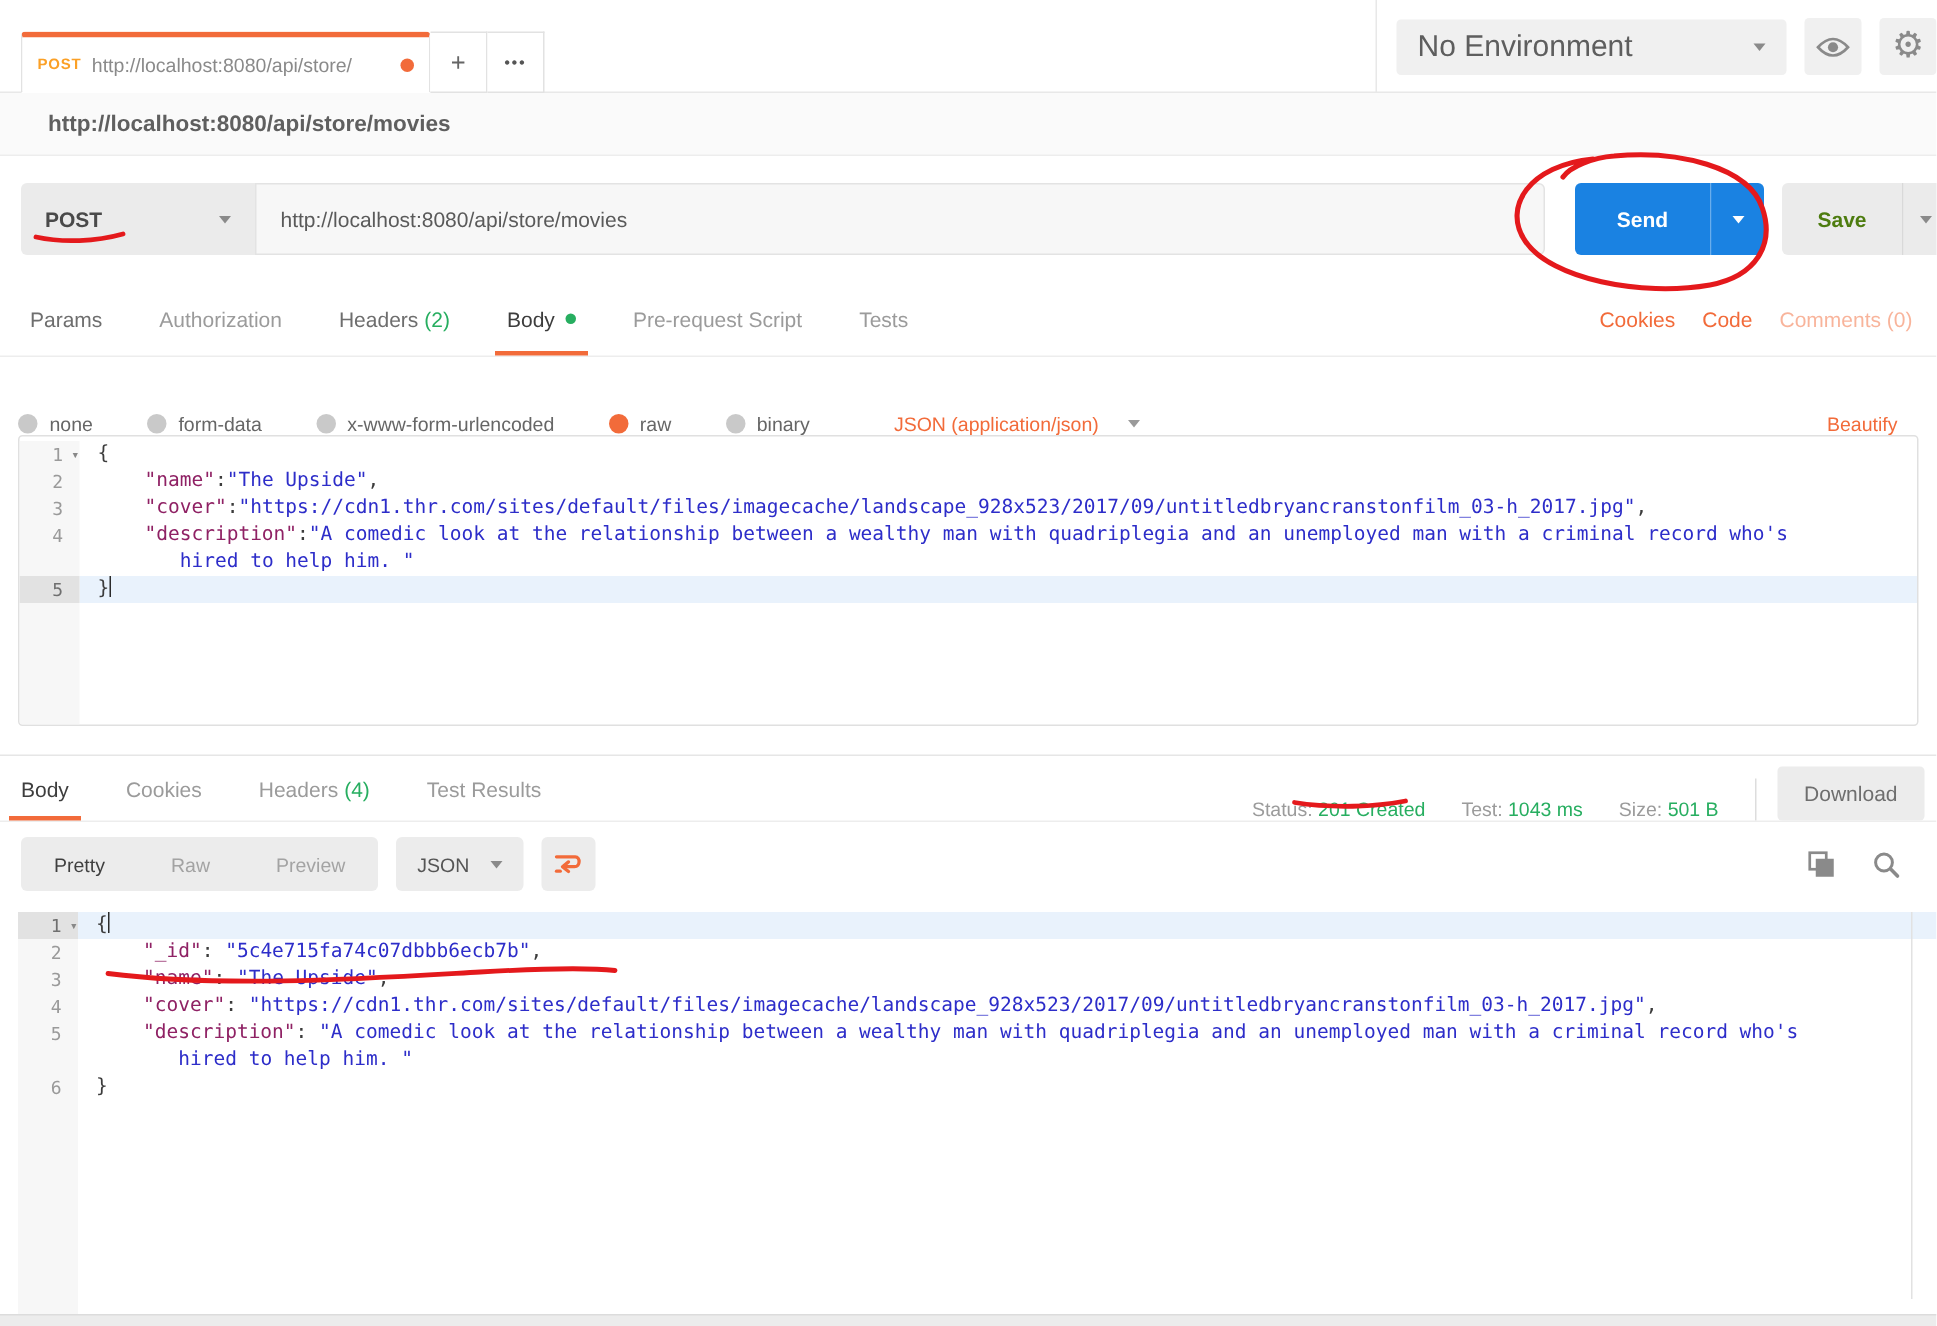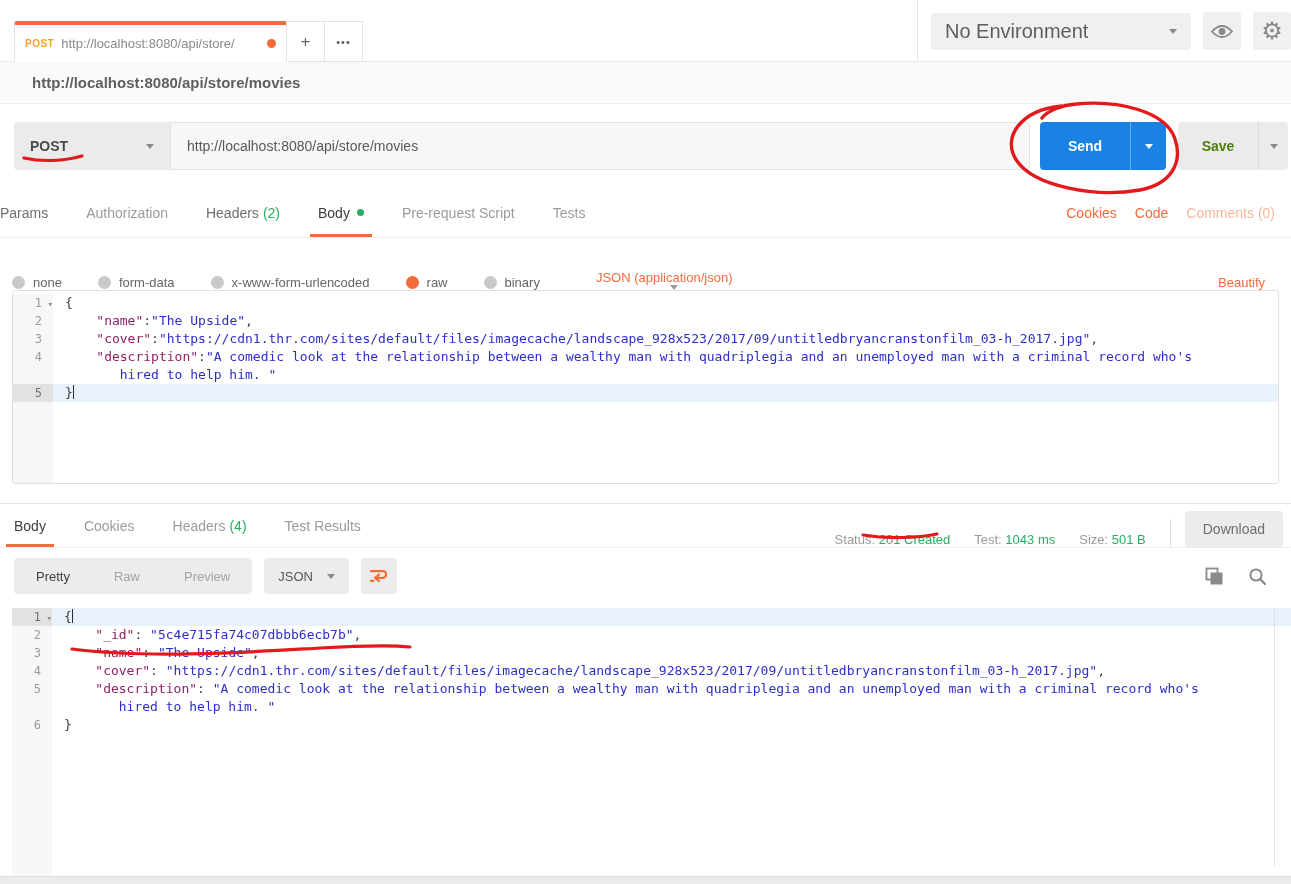--- a/index.html
+++ b/index.html
@@ -46,57 +46,57 @@
   .builder { height:84px; display:flex; align-items:center; padding:0 14px; position:relative; }
   .method-select {
     width:156px; height:48px; background:#ebebeb; border-radius:4px 0 0 4px; display:flex; align-items:center;
     padding:0 16px; cursor:pointer; flex:none;
   }
   .method-select .lbl { font-size:14px; font-weight:bold; color:#4a4a4a; flex:1; }
   .url-input {
     width:860px; height:48px; background:#f7f7f7; border:1px solid #e3e3e3; border-radius:0 4px 4px 0;
     font-size:14px; color:#5a5a5a; padding:0 16px; font-family:"Liberation Sans",sans-serif; outline:none; flex:none;
   }
-  .send-group { display:flex; margin-left:10px; flex:none; }
+  .send-group { display:flex; margin-left:20px; flex:none; }
   .send-main {
     width:90px; height:48px; background:#1a82e2; color:#fff; font-size:14px; font-weight:bold;
     display:flex; align-items:center; justify-content:center; border-radius:4px 0 0 4px; cursor:pointer;
   }
   .send-caret {
     width:36px; height:48px; background:#1a82e2; border-left:1px solid rgba(255,255,255,.35);
     display:flex; align-items:center; justify-content:center; border-radius:0 4px 4px 0; cursor:pointer;
   }
   .send-caret .tri-down { border-top-color:#fff; }
   .save-group { display:flex; margin-left:12px; flex:none; }
   .save-main {
     width:80px; height:48px; background:#ebebeb; color:#4d7c0f; font-size:14px; font-weight:bold;
     display:flex; align-items:center; justify-content:center; border-radius:4px 0 0 4px; cursor:pointer;
   }
   .save-caret {
     width:30px; height:48px; background:#ebebeb; border-left:1px solid #d9d9d9;
     display:flex; align-items:center; justify-content:center; border-radius:0 4px 4px 0; cursor:pointer;
   }
   
-  .req-tabs { height:50px; border-bottom:1px solid #ededed; display:flex; align-items:stretch; }
+  .req-tabs { height:50px; border-bottom:1px solid #ededed; display:flex; align-items:stretch; padding-left:20px; }
   .rtab { display:flex; align-items:center; margin-right:38px; font-size:14px; color:#9b9b9b; cursor:pointer; position:relative; }
   .rtab.dark { color:#6e6e6e; }
   .rtab .cnt { color:#27ae60; margin-left:4px; }
   .rtab.active { color:#3d3d3d; }
   .rtab.active::after { content:""; position:absolute; left:-8px; right:-8px; bottom:0; height:3px; background:#f26b3a; }
   .rtab .gdot { width:7px; height:7px; border-radius:50%; background:#27ae60; margin-left:7px; }
   .req-links { margin-left:auto; display:flex; align-items:center; gap:18px; padding-right:16px; }
   .olink { color:#f26b3a; font-size:14px; cursor:pointer; }
   .olink.dim { opacity:.5; }
   
   .mode-row { height:52px; display:flex; align-items:flex-end; padding-left:12px; }
   .radio-item { display:flex; align-items:center; margin-right:36px; cursor:pointer; }
   .radio-dot { width:13px; height:13px; border-radius:50%; background:#c9c9c9; margin-right:8px; flex:none; }
   .radio-item.sel .radio-dot { background:#f26b3a; }
   .radio-item .rl { font-size:13px; color:#666; }
-  .ctype { display:flex; align-items:center; color:#f26b3a; font-size:13px; margin-left:20px; cursor:pointer;flex-direction:column; }
+  .ctype { display:flex; align-items:center; color:#f26b3a; font-size:13px; margin-left:20px; cursor:pointer; }
   .ctype .tri-down { margin-left:20px; border-top-color:#9a9a9a; }
   .beautify { margin-left:auto; margin-right:26px; color:#f26b3a; font-size:13px; cursor:pointer; }
   
   .editor-box { margin:0 12px; height:194px; border:1px solid #e0e0e0; border-radius:3px; overflow:hidden; background:#fff; }
   .editor { display:flex; flex-direction:column; height:100%; font-family:"DejaVu Sans Mono", monospace; font-size:13px; padding-top:3px; }
   .ed-row { display:flex; }
   .ed-row.filler { flex:1; }
   .gutter { width:40px; flex:none; background:#f7f7f7; color:#9a9a9a; text-align:right; padding-right:11px; font-size:12px; line-height:18px; position:relative; }
   .fold { position:absolute; right:0px; top:1px; font-size:9px; color:#888; }
   .code { flex:1; padding-left:12px; line-height:18px; }

